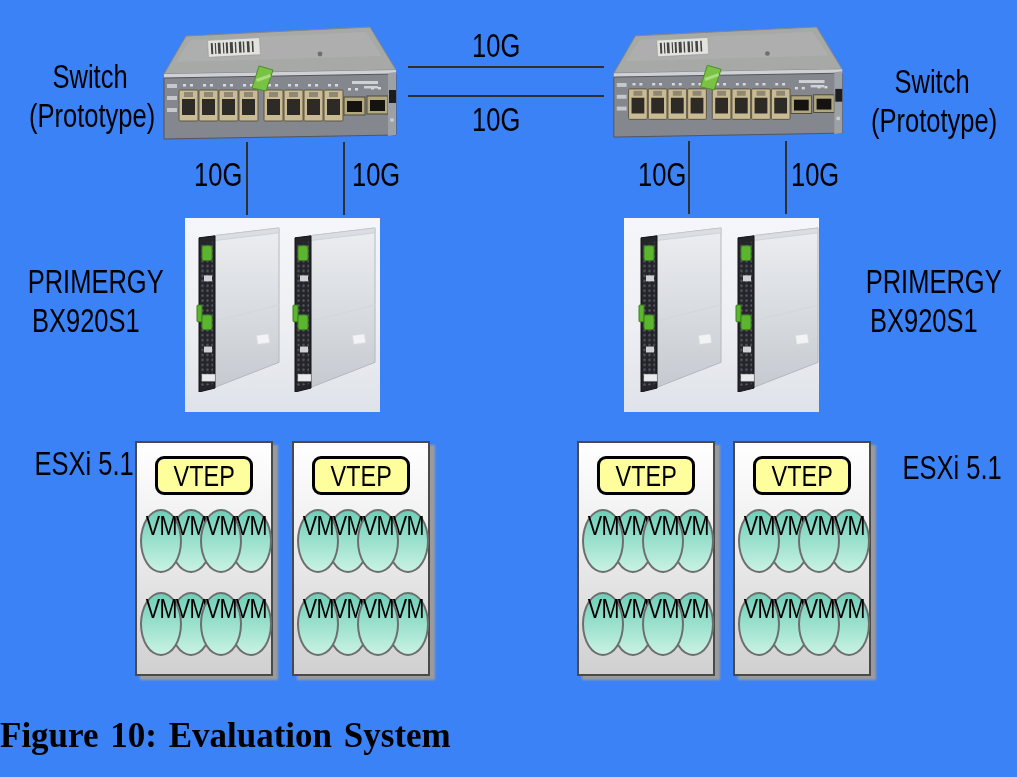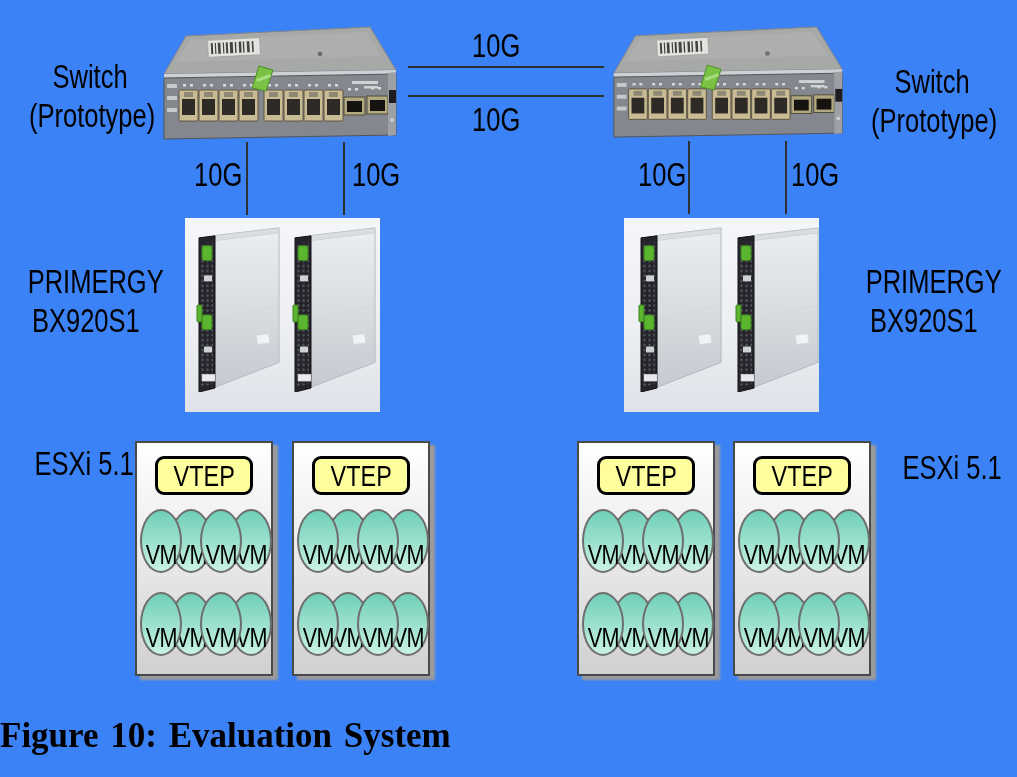--- a/index.html
+++ b/index.html
@@ -24,21 +24,21 @@
     box-shadow:5px 4px 2px #9b9b9b;}
   .vtep{position:absolute;left:18px;top:13px;width:98px;height:39px;box-sizing:border-box;
     background:#fefe9c;border:3px solid #000;border-radius:9px;
     display:flex;align-items:center;justify-content:center;font-size:30px;}
   .vtep .cx{transform:scaleX(.78);}
   .vm-row{position:absolute;left:0;width:100%;height:64px;}
   .r1{top:66px}.r2{top:149px}
   .vm{position:absolute;width:42px;height:64px;box-sizing:border-box;
     border:2px solid #6e6e6e;border-radius:50%;
     background:linear-gradient(180deg,#6fcfb8 0%,#9fe2cf 55%,#c9f2e3 100%);
-    display:flex;align-items:flex-end;justify-content:center;font-size:27px;}
+    display:flex;align-items:flex-start;justify-content:center;font-size:27px;}
   .vm .cx{transform:scaleX(.8);letter-spacing:-1px;}
   .vm:nth-of-type(1){left:3px;z-index:4}
   .vm:nth-of-type(2){left:33px;z-index:2}
   .vm:nth-of-type(3){left:63px;z-index:3}
   .vm:nth-of-type(4){left:93px;z-index:1}
   
   .caption{position:absolute;left:0;top:716px;width:100%;text-align:left;
     font-family:"Liberation Serif","DejaVu Serif",serif;font-weight:700;font-size:35px;word-spacing:3px;}
 </style>
 </head>

